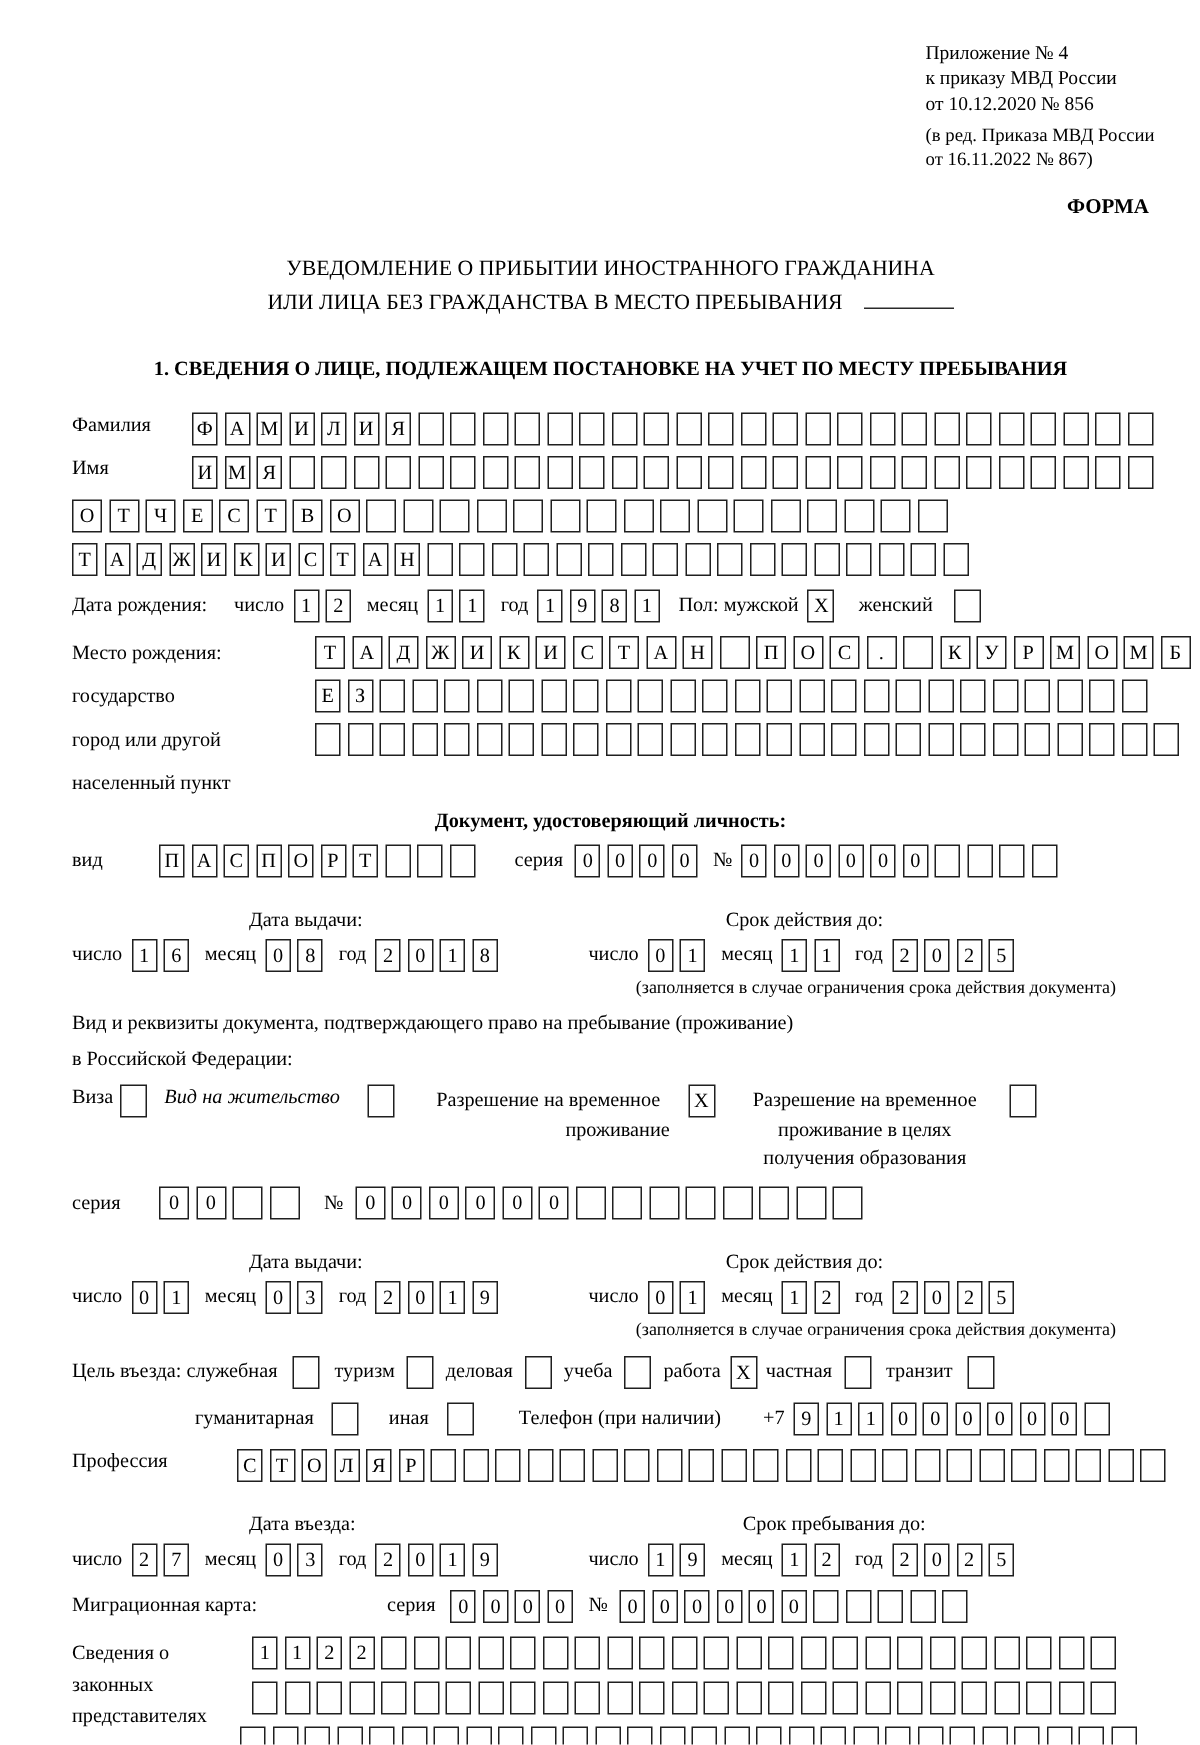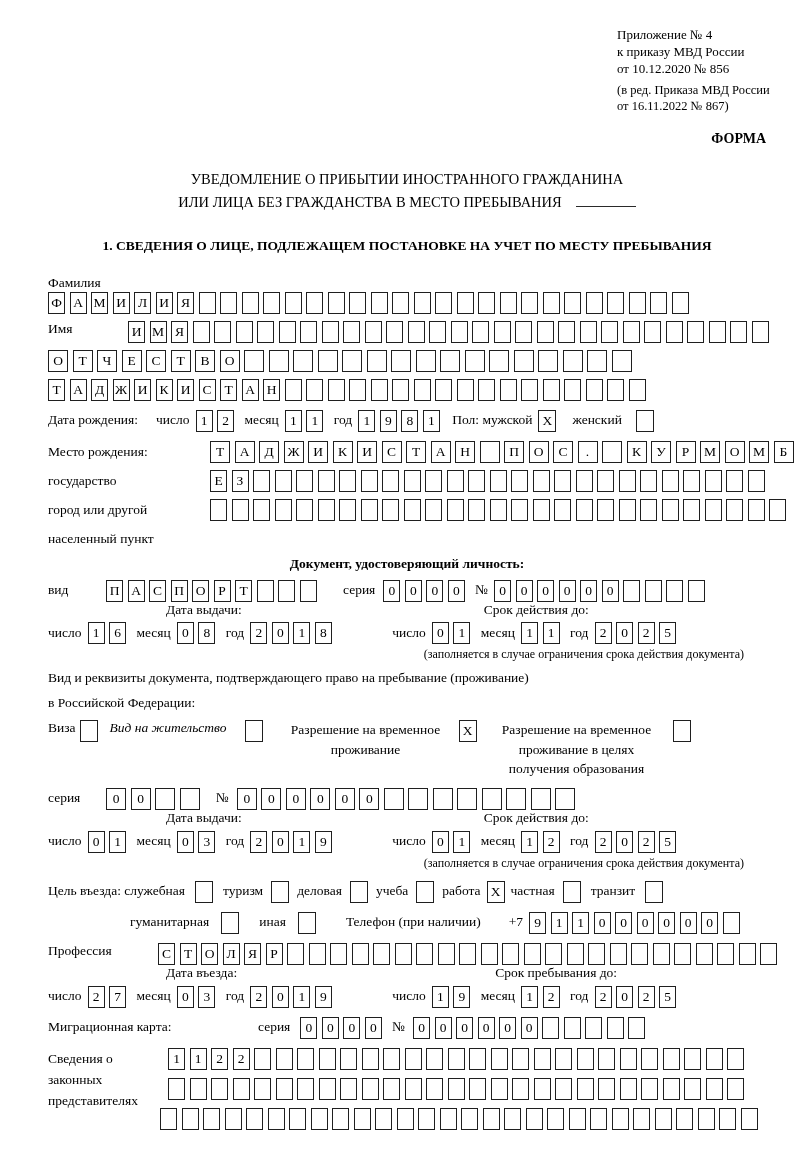--- a/index.html
+++ b/index.html
@@ -13,21 +13,21 @@
   .title{text-align:center;font-weight:normal;font-size:14.5px;margin-top:20px;line-height:1.6;}
   .blank-line{display:inline-block;width:60px;height:13px;border-bottom:1.8px solid #2a2a2a;margin-left:14px;}
   .sheading{text-align:center;font-weight:bold;font-size:13.5px;margin-top:24px;}
   .frow{display:flex;align-items:flex-start;margin-top:7px;}
   .lbl{flex-shrink:0;white-space:nowrap;}
   .cells{display:flex;flex-wrap:nowrap;}
   .cell{box-sizing:border-box;flex:0 0 auto;width:17px;height:22px;border:1.6px solid #1f1f1f;margin-right:4.5px;text-align:center;font-size:13.5px;line-height:19px;background:#fff;}
   .wide .cell{width:20px;}
   .cbox{display:inline-block;box-sizing:border-box;width:18px;height:22px;border:1.6px solid #1f1f1f;text-align:center;font-size:13.5px;line-height:19px;flex-shrink:0;background:#fff;}
   .dochead{text-align:center;font-weight:bold;margin-top:6px;}
-  .dhead{display:flex;margin-top:0;}
+  .dhead{display:flex;margin-top:20px;}
   .dgroup{display:flex;align-items:center;gap:6px;}
   .note{font-size:12px;text-align:right;padding-right:22px;margin-top:3px;}
   .stack{line-height:22px;}
   .ctext{text-align:center;line-height:1.45;}
 </style>
 </head>
 <body>
 
 <div class="page">
 
@@ -43,21 +43,21 @@
 
   <div class="forma">ФОРМА</div>
 
   <div class="title">
     <div>УВЕДОМЛЕНИЕ О ПРИБЫТИИ ИНОСТРАННОГО ГРАЖДАНИНА</div>
     <div><span>ИЛИ ЛИЦА БЕЗ ГРАЖДАНСТВА В МЕСТО ПРЕБЫВАНИЯ</span><span class="blank-line"></span></div>
   </div>
 
   <div class="sheading">1. СВЕДЕНИЯ О ЛИЦЕ, ПОДЛЕЖАЩЕМ ПОСТАНОВКЕ НА УЧЕТ ПО МЕСТУ ПРЕБЫВАНИЯ</div>
 
-  <div class="frow" style="margin-top:20px;flex-direction:column;">
+  <div class="frow" style="margin-top:20px;">
     <span class="lbl" style="width:80px;">Фамилия</span>
     <span class="cells">
         <span class="cell">Ф</span>
         <span class="cell">А</span>
         <span class="cell">М</span>
         <span class="cell">И</span>
         <span class="cell">Л</span>
         <span class="cell">И</span>
         <span class="cell">Я</span>
         <span class="cell"></span>
@@ -394,21 +394,21 @@
   <div style="margin-top:8px;">Вид и реквизиты документа, подтверждающего право на пребывание (проживание)</div>
   <div style="margin-top:8px;">в Российской Федерации:</div>
 
   <div class="frow" style="margin-top:8px;">
     <span class="lbl">Виза</span>
     <span class="cbox" style="margin-left:4px;"></span>
     <span class="lbl" style="margin-left:12px;font-style:italic;">Вид на жительство</span>
     <span class="cbox" style="margin-left:18px;"></span>
     <span class="ctext" style="margin-left:22px;width:162px;">
       <span style="display:block;">Разрешение на временное</span>
-      <span style="display:block;">проживание</span>
+      <span style="display:block;text-align:right;">проживание</span>
     </span>
     <span class="cbox" style="margin-left:12px;">X</span>
     <span class="ctext" style="margin-left:16px;width:168px;">
       <span style="display:block;">Разрешение на временное</span>
       <span style="display:block;">проживание в целях</span>
       <span style="display:block;">получения образования</span>
     </span>
     <span class="cbox" style="margin-left:12px;"></span>
   </div>
 

